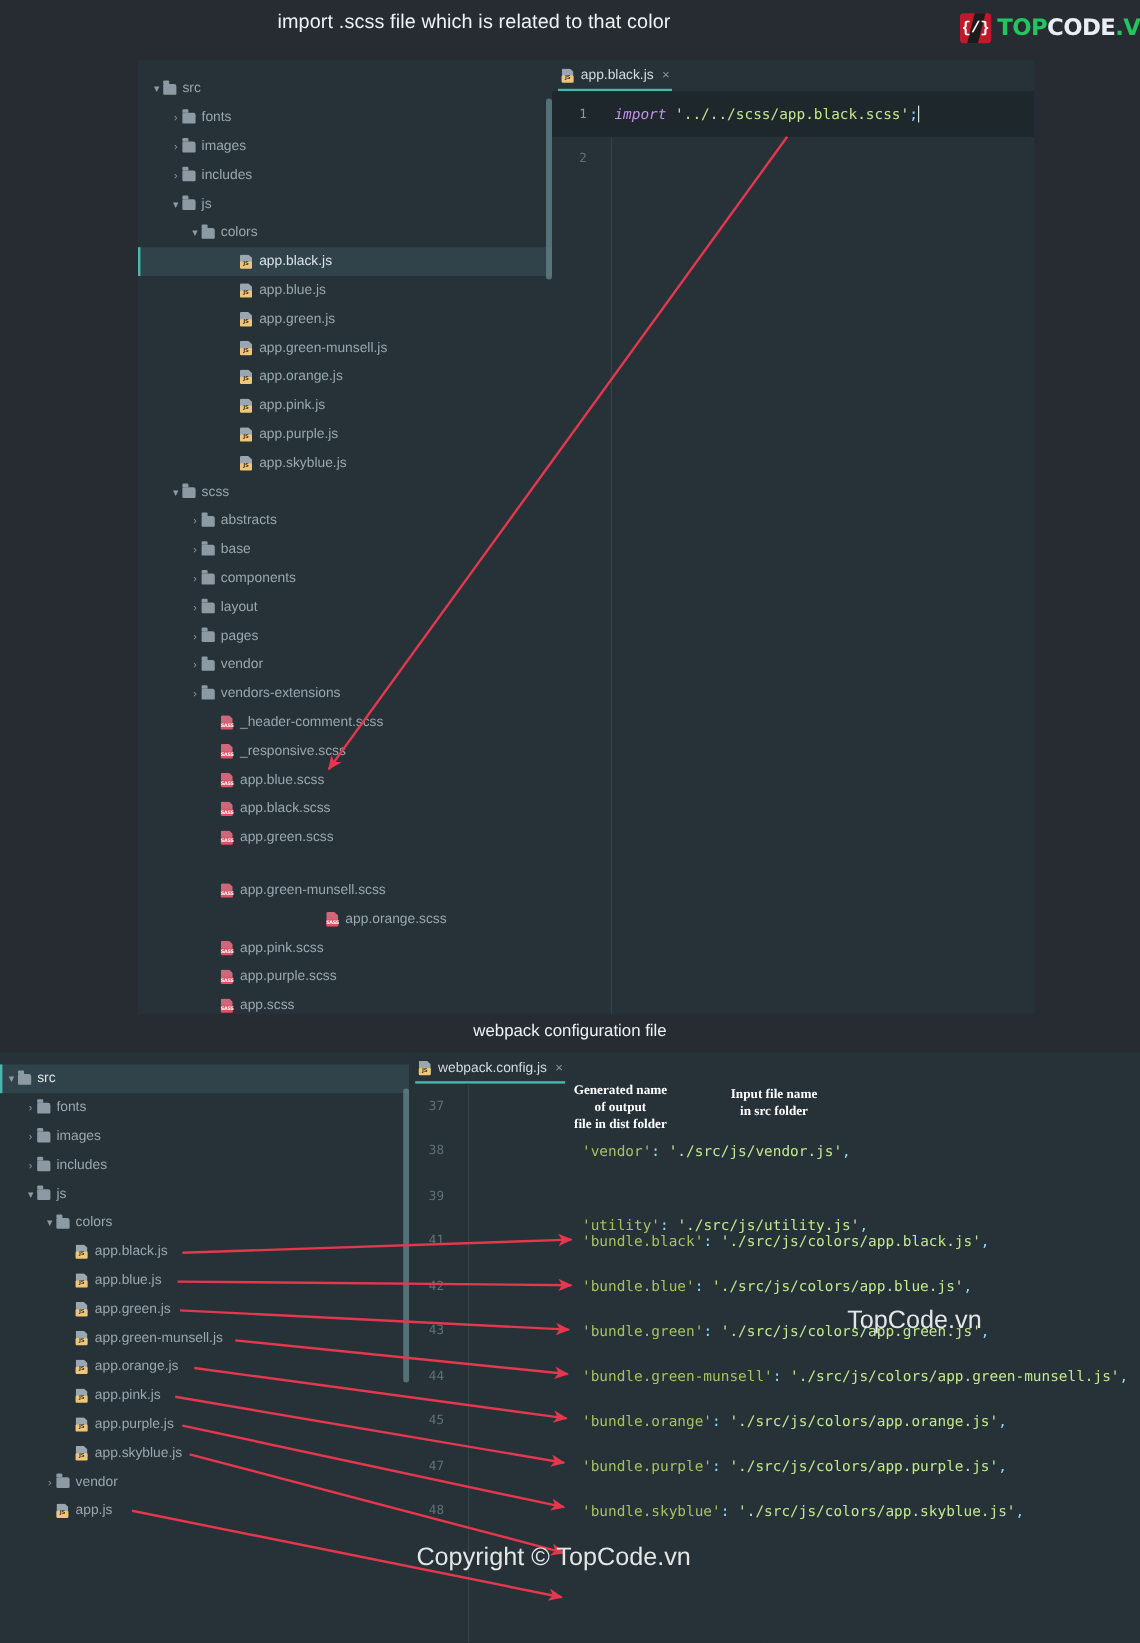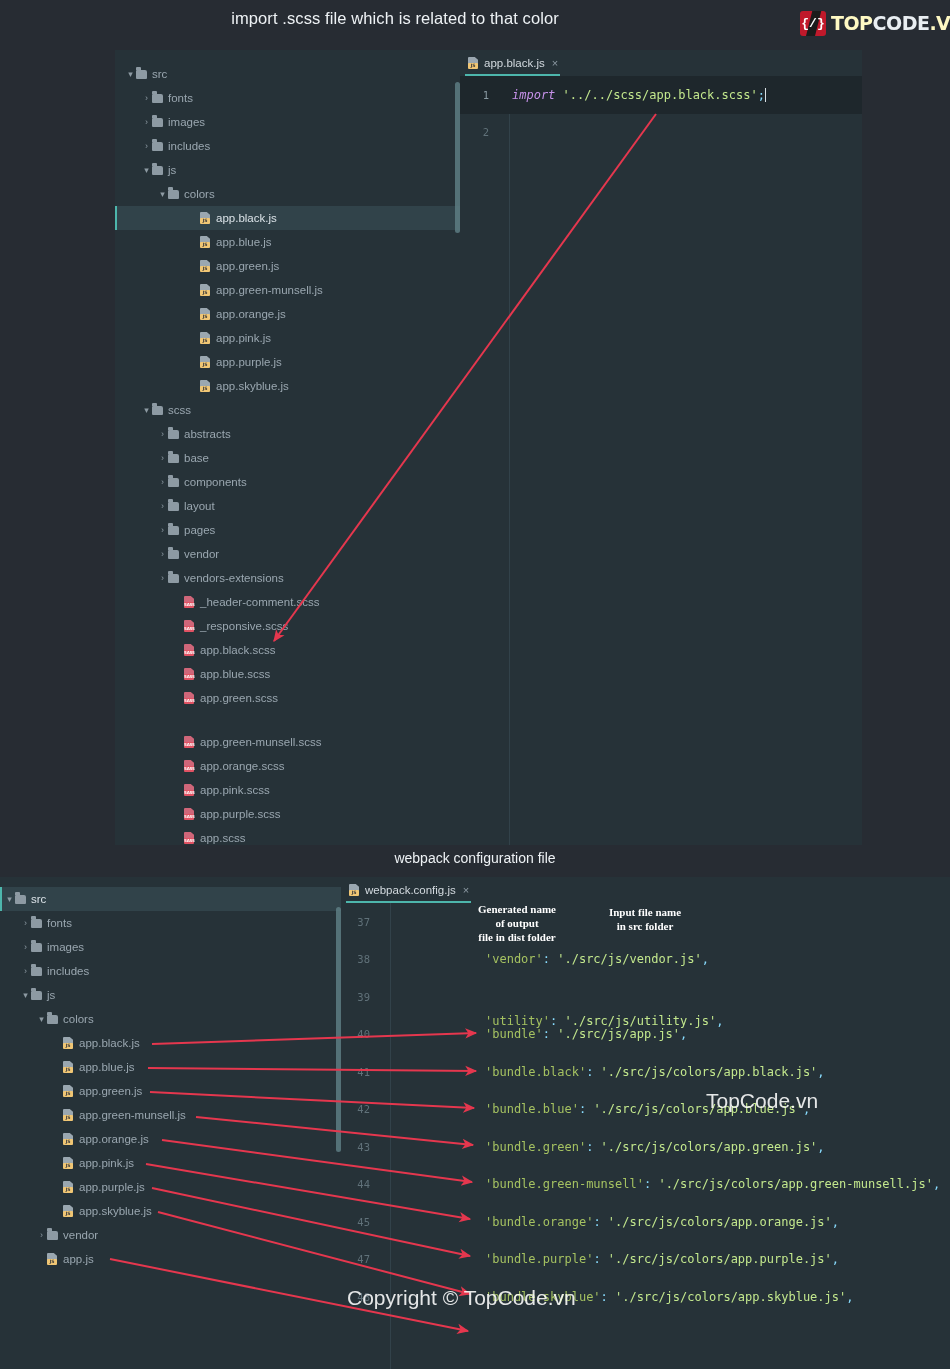--- a/index.html
+++ b/index.html
@@ -26,21 +26,21 @@
     display:flex;align-items:center;justify-content:center;
     color:#fff;font-family:"Liberation Mono",monospace;font-size:13px;font-weight:bold;
     position:relative;overflow:hidden;
   }
   .logo-mark::after{
     content:"";position:absolute;left:50%;top:-4px;width:9px;height:34px;
     background:#1b1b1b;transform:skewX(-14deg);margin-left:-4px;
   }
   .logo-mark span{position:relative;z-index:2;}
   .logo-text{margin-left:5px;font-size:19px;font-weight:bold;letter-spacing:-.5px;font-family:"DejaVu Sans",sans-serif;}
-  .logo-text .t{color:#fef9c3;}
+  .logo-text .t{color:#22c55e;}
   .logo-text .c{color:#e9eef2;}
   
   .ide{position:absolute;background:#263238;overflow:hidden;}
   #ide-top{left:115px;top:50px;width:747px;height:795px;}
   #ide-bottom{left:0px;top:877px;width:950px;height:492px;}
 
   .tree{position:absolute;left:0;top:0;bottom:0;overflow:hidden;}
   #ide-top .tree{width:345px;}
   #ide-bottom .tree{width:341px;}
 
@@ -301,47 +301,47 @@
           <b>SASS</b>
         </span>
         <span class="lbl">_responsive.scss</span>
       </div>
       <div class="tree-row" style="padding-left: 58px;">
         <span class="arrow none">›</span>
         <span class="file-ico scss">
           <i></i>
           <b>SASS</b>
         </span>
+        <span class="lbl">app.blue.scss</span>
+      </div>
+      <div class="tree-row" style="padding-left: 58px;">
+        <span class="arrow none">›</span>
+        <span class="file-ico scss">
+          <i></i>
+          <b>SASS</b>
+        </span>
         <span class="lbl">app.black.scss</span>
       </div>
       <div class="tree-row" style="padding-left: 58px;">
         <span class="arrow none">›</span>
         <span class="file-ico scss">
           <i></i>
           <b>SASS</b>
         </span>
-        <span class="lbl">app.blue.scss</span>
-      </div>
-      <div class="tree-row" style="padding-left: 58px;">
-        <span class="arrow none">›</span>
-        <span class="file-ico scss">
-          <i></i>
-          <b>SASS</b>
-        </span>
         <span class="lbl">app.green.scss</span>
       </div>
       <div class="tree-row" style="padding-left: 58px; margin-top: 20px;">
         <span class="arrow none">›</span>
         <span class="file-ico scss">
           <i></i>
           <b>SASS</b>
         </span>
         <span class="lbl">app.green-munsell.scss</span>
       </div>
-      <div class="tree-row" style="padding-left: 58px;">
+      <div class="tree-row" style="padding-left: 58px; justify-content: center;">
         <span class="arrow none">›</span>
         <span class="file-ico scss">
           <i></i>
           <b>SASS</b>
         </span>
         <span class="lbl">app.orange.scss</span>
       </div>
       <div class="tree-row" style="padding-left: 58px;">
         <span class="arrow none">›</span>
         <span class="file-ico scss">
@@ -533,24 +533,20 @@
           <span class="gutter">37</span>
           <span class="ctext" style="padding-left:106px;"></span>
         </div>
         <div class="cline">
           <span class="gutter">38</span>
           <span class="ctext" style="padding-left:106px;"><span class="key">'vendor'</span><span class="punct">: </span><span class="str">'./src/js/vendor.js'</span><span class="punct">,</span></span>
         </div>
         <div class="cline">
           <span class="gutter">39</span>
           <span class="ctext" style="padding-left:106px;margin-top:48px;"><span class="key">'utility'</span><span class="punct">: </span><span class="str">'./src/js/utility.js'</span><span class="punct">,</span></span>
-        </div>
-        <div class="cline">
-          <span class="gutter">40</span>
-          <span class="ctext" style="padding-left:106px;"><span class="key">'bundle'</span><span class="punct">: </span><span class="str">'./src/js/app.js'</span><span class="punct">,</span></span>
         </div>
         <div class="cline">
           <span class="gutter">41</span>
           <span class="ctext" style="padding-left:106px;"><span class="key">'bundle.black'</span><span class="punct">: </span><span class="str">'./src/js/colors/app.black.js'</span><span class="punct">,</span></span>
         </div>
         <div class="cline">
           <span class="gutter">42</span>
           <span class="ctext" style="padding-left:106px;"><span class="key">'bundle.blue'</span><span class="punct">: </span><span class="str">'./src/js/colors/app.blue.js'</span><span class="punct">,</span></span>
         </div>
         <div class="cline">

